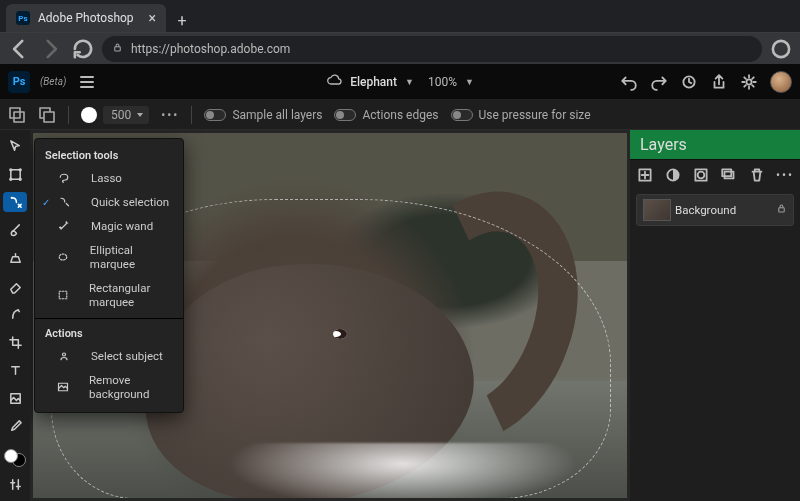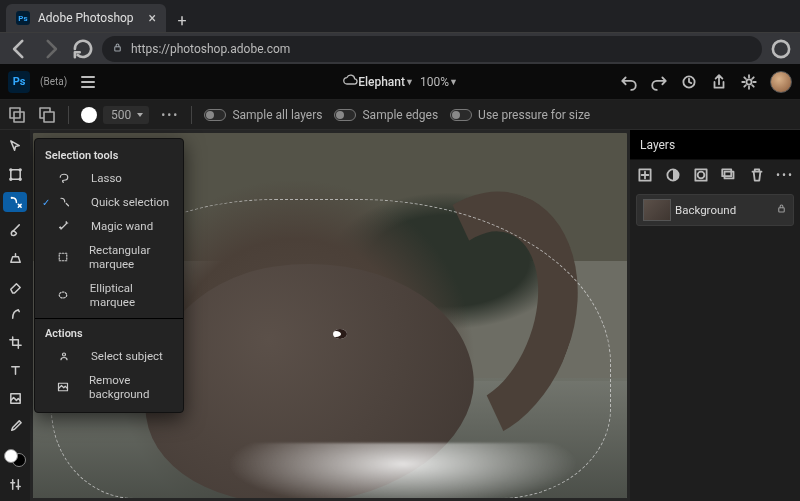--- a/index.html
+++ b/index.html
@@ -15,24 +15,24 @@
   .newtab { width:24px; height:24px; display:flex; align-items:center; justify-content:center; color:#ccc; font-size:16px; cursor:pointer; }
   .addrrow { height:32px; display:flex; align-items:center; padding:0 6px; gap:6px; background:#35363a; border-top:1px solid #3c3c3c;}
   .navbtn { width:26px; height:26px; display:flex; align-items:center; justify-content:center; cursor:pointer; color:#bbb; border-radius:50%; }
   .navbtn.dis{ color:#666; }
   .addr { flex:1; height:26px; background:#202124; border-radius:13px; display:flex; align-items:center; padding:0 10px; gap:8px; color:#bbb; font-size:12px; }
   .addr .lock { color:#9aa0a6; }
 
   
   .appbar { height:36px; background:#0b0b0b; display:flex; align-items:center; padding:0 8px; gap:10px; position:relative; border-bottom:1px solid #222;}
   .ps-badge { width:22px; height:22px; border-radius:4px; background:#001d34; display:flex; align-items:center; justify-content:center; color:#31a8ff; font-weight:700; font-size:11px; }
-  .beta { font-size:10px; color:#999; }
+  .beta { font-size:10px; color:#999;font-style:italic; }
   .hamb { width:22px; height:22px; display:flex; flex-direction:column; gap:3px; justify-content:center; align-items:center; cursor:pointer; }
   .hamb span{ width:14px; height:2px; background:#bbb; border-radius:1px; }
-  .doc-center { position:absolute; left:50%; transform:translateX(-50%); display:flex; align-items:center; color:#ddd; }
+  .doc-center { position:absolute; left:50%; transform:translateX(-50%); display:flex; align-items:center; gap:8px; color:#ddd; }
   .cloud-ico { color:#bbb; }
   .chev { font-size:9px; color:#aaa; }
   .zoom { color:#bbb; margin-left:6px; }
   .appbar-right { margin-left:auto; display:flex; align-items:center; gap:12px; }
   .ibtn { width:18px; height:18px; display:flex; align-items:center; justify-content:center; color:#bbb; cursor:pointer; }
   .avatar { width:22px; height:22px; border-radius:50%; background:radial-gradient(circle at 40% 35%,#d9b189,#8a5a3a); border:1px solid #555; }
 
   
   .optbar { height:30px; background:#1e1e1e; display:flex; align-items:center; padding:0 8px; gap:12px; border-bottom:1px solid #2b2b2b; color:#aaa; font-size:12px; }
   .optgrp { display:flex; align-items:center; gap:6px; }
@@ -73,21 +73,21 @@
   .flyout { position:absolute; left:4px; top:8px; width:150px; background:#232323; border:1px solid #111; border-radius:4px; box-shadow:0 6px 20px rgba(0,0,0,0.6); padding:6px 0; z-index:10;}
   .fly-sec { padding:4px 10px 4px 10px; font-size:11px; font-weight:600; color:#ddd; }
   .fly-item { display:flex; align-items:center; gap:20px; padding:5px 10px 5px 22px; font-size:11.5px; color:#ccc; cursor:pointer; position:relative;}
   .fly-item.sel:before{ content:"✓"; position:absolute; left:7px; color:#4aa3ff; font-size:10px;}
   .fly-item .mi{ width:14px; display:flex; justify-content:center; }
   .fly-div { height:1px; background:#000; margin:4px 0;}
 
   
   .rpanel { width:170px; background:#1e1e1e; display:flex; }
   .rmain { flex:1; display:flex; flex-direction:column; }
-  .rhead { height:30px; background:#000000; display:flex; align-items:center; padding:0 10px; font-size:12px; color:#ddd; border-bottom:1px solid #111;}
+  .rhead { height:30px; background:#15803d; display:flex; align-items:center; padding:0 10px; font-size:16px; color:#ddd; border-bottom:1px solid #111;}
   .ractions { height:30px; display:flex; align-items:center; padding:0 6px; gap:10px; color:#bbb; }
   .ractions .ab{ width:18px; height:18px; display:flex; align-items:center; justify-content:center; cursor:pointer;}
   .layerlist { flex:1; padding:4px 6px; }
   .layer { display:flex; align-items:center; gap:4px; background:#2f2f2f; border:1px solid #3a3a3a; border-radius:3px; padding:4px 6px; }
   .layer .thumb{ width:28px; height:22px; border:1px solid #555; background:linear-gradient(135deg,#5b5049,#3f3631); }
   .layer .nm{ flex:1; font-size:11.5px; color:#ddd; }
   .layer .lock{ color:#999; }
 
   svg { stroke:currentColor; fill:none; stroke-width:1.6; stroke-linecap:round; stroke-linejoin:round; }
 </style>
@@ -206,21 +206,21 @@
     <span class="szbox">500</span>
   </div>
   <span class="dots">•••</span>
   <div style="width:1px;height:18px;background:#444"></div>
   <div class="tgl">
     <span class="switch"></span>
     <span>Sample all layers</span>
   </div>
   <div class="tgl">
     <span class="switch"></span>
-    <span>Sample edges</span>
+    <span>Actions edges</span>
   </div>
   <div class="tgl">
     <span class="switch"></span>
     <span>Use pressure for size</span>
   </div>
 </div>
 
 <div class="workspace">
 
   <div class="toolcol">
@@ -328,32 +328,32 @@
         <span class="mi">
             <svg width="12" height="12" viewBox="0 0 16 16">
               <path d="M4 12 12 4M11 2v2M13 4h-2M3 9v2M2 10h2"></path>
             </svg>
           </span>
         <span>Magic wand</span>
       </div>
       <div class="fly-item">
         <span class="mi">
             <svg width="12" height="12" viewBox="0 0 16 16">
+              <ellipse cx="8" cy="8" rx="5" ry="4" stroke-dasharray="2 2"></ellipse>
+            </svg>
+          </span>
+        <span>Elliptical marquee</span>
+      </div>
+      <div class="fly-item">
+        <span class="mi">
+            <svg width="12" height="12" viewBox="0 0 16 16">
               <rect x="3" y="3" width="10" height="10" stroke-dasharray="2 2"></rect>
             </svg>
           </span>
         <span>Rectangular marquee</span>
-      </div>
-      <div class="fly-item">
-        <span class="mi">
-            <svg width="12" height="12" viewBox="0 0 16 16">
-              <ellipse cx="8" cy="8" rx="5" ry="4" stroke-dasharray="2 2"></ellipse>
-            </svg>
-          </span>
-        <span>Elliptical marquee</span>
       </div>
       <div class="fly-div"></div>
       <div class="fly-sec">Actions</div>
       <div class="fly-item">
         <span class="mi">
             <svg width="12" height="12" viewBox="0 0 16 16">
               <circle cx="8" cy="6" r="2"></circle>
               <path d="M4 13c0-2 2-3 4-3s4 1 4 3"></path>
             </svg>
           </span>

